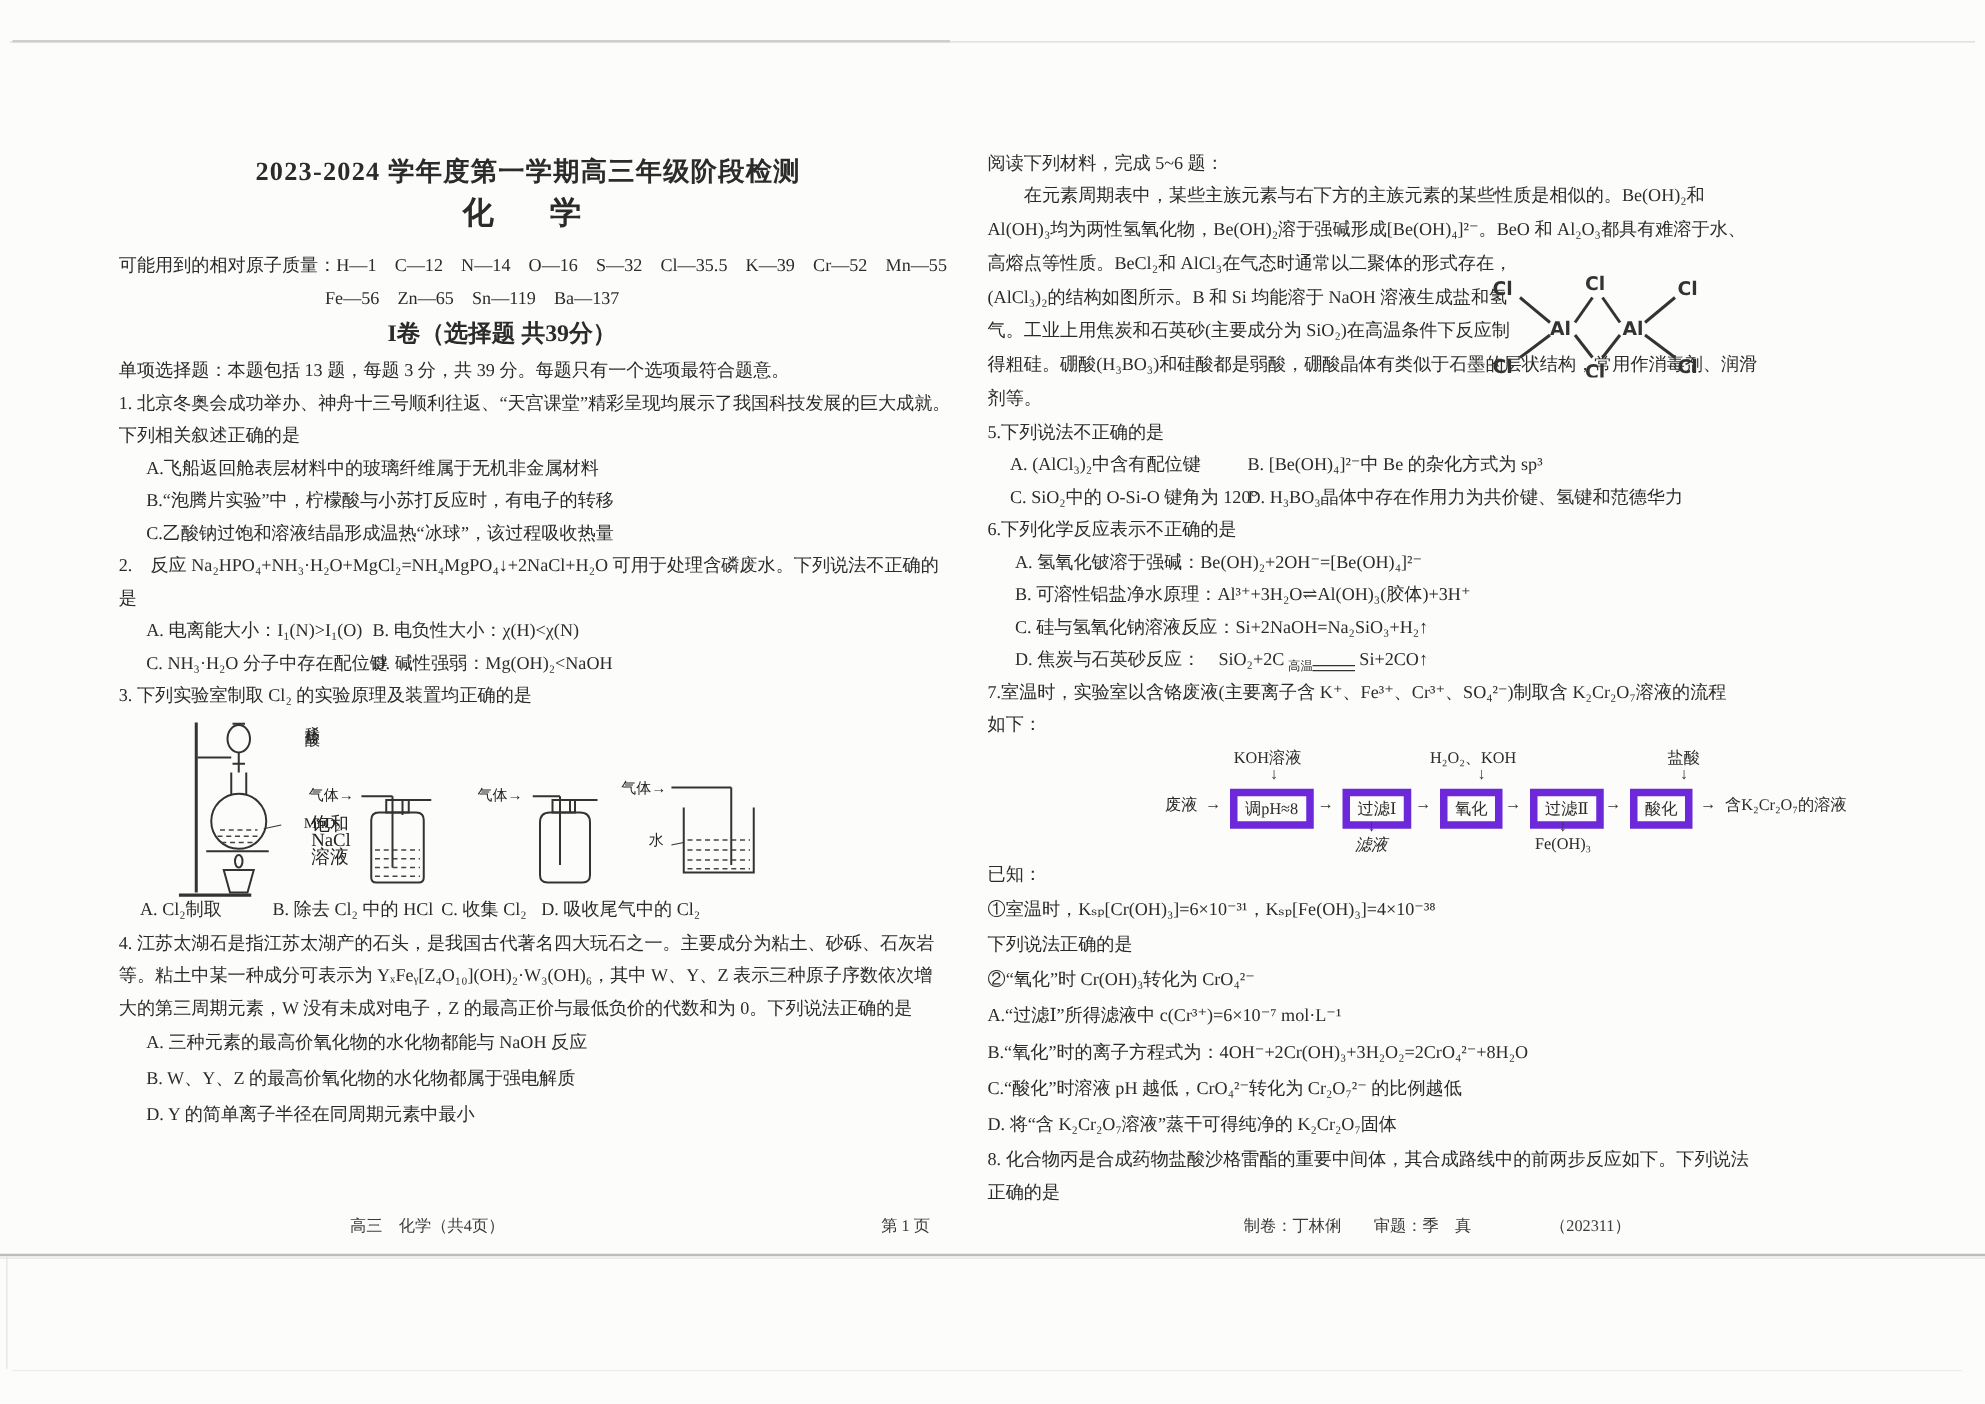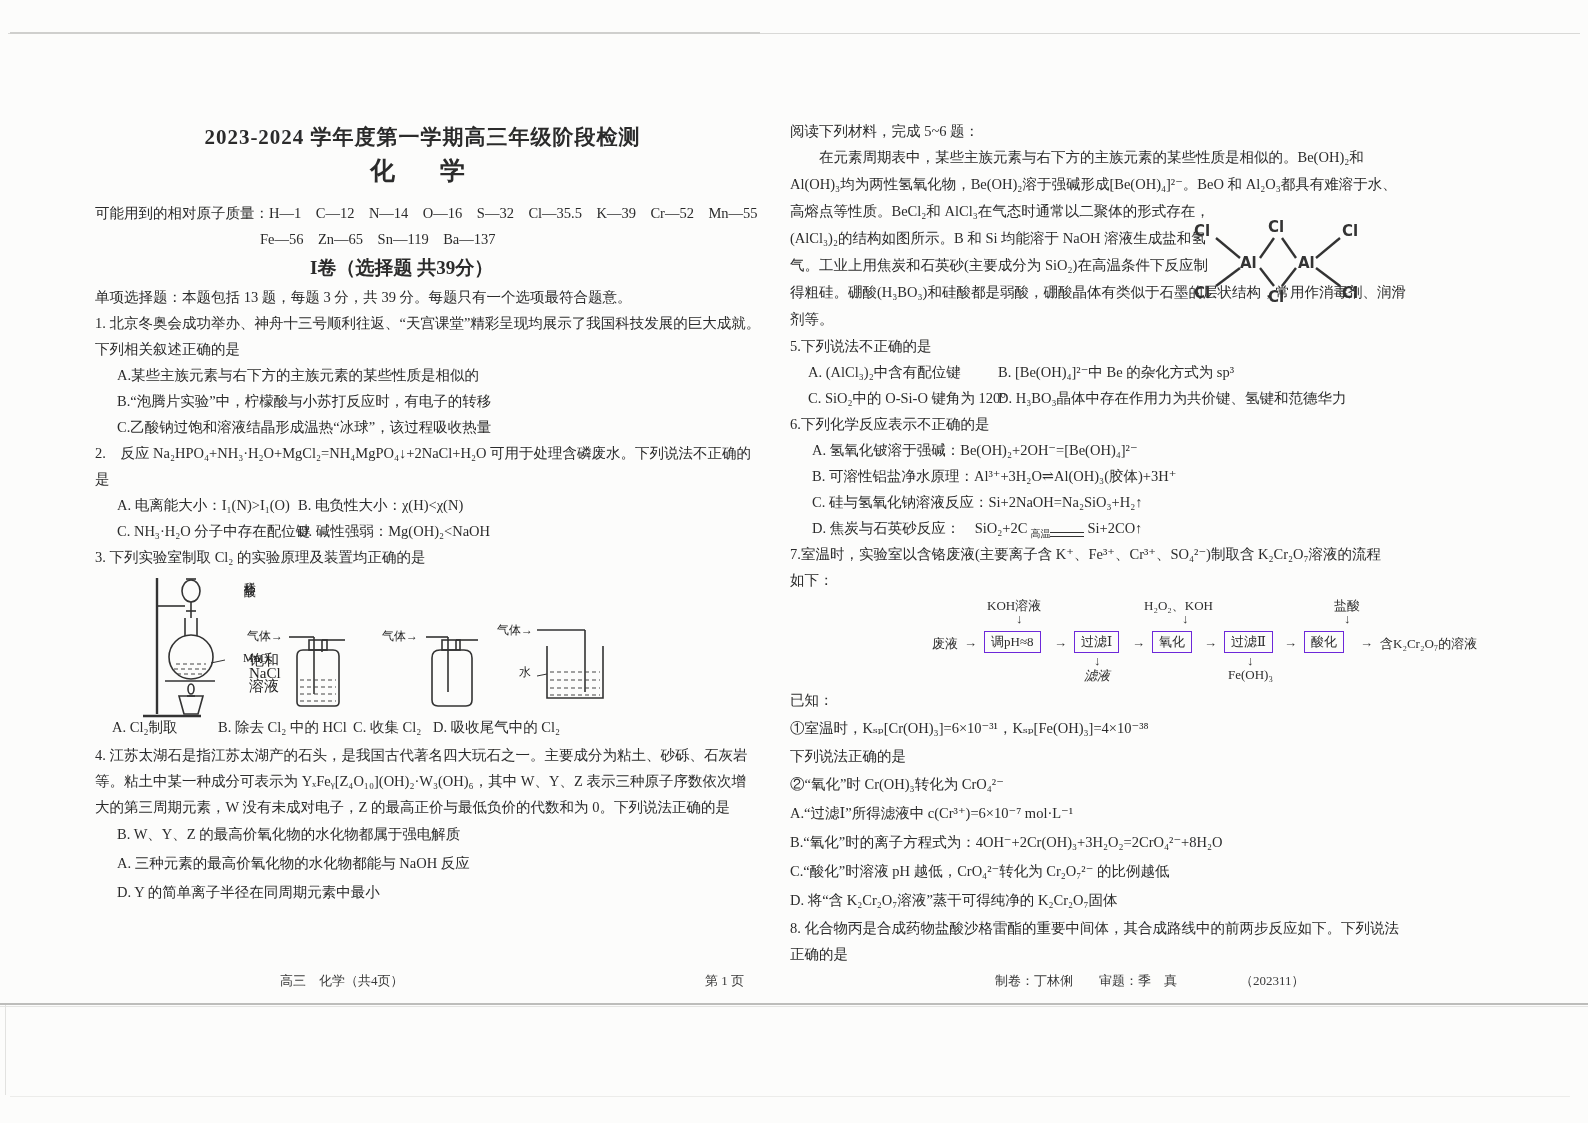--- a/index.html
+++ b/index.html
@@ -17,21 +17,21 @@
   .opt{padding-left:22px;}
   .opt2{display:flex;padding-left:22px;}
   .figwrap{position:relative;height:170px;margin-top:2px;}
   .cap{position:absolute;top:146px;font-size:14.5px;white-space:pre;}
   .flabel{position:absolute;font-size:15px;line-height:13px;white-space:pre;color:#222;}
   .vlabel{writing-mode:vertical-rl;text-orientation:upright;letter-spacing:2px;}
   svg{display:block;}
   .sline{stroke:#333;stroke-width:1.6;fill:none;}
   .sdash{stroke:#444;stroke-width:1.2;fill:none;stroke-dasharray:4 3;}
   .flow{position:relative;height:88px;margin-left:142px;margin-top:4px;margin-bottom:2px;font-size:13px;}
-  .fbox{position:absolute;border:1px solid #6d28d9;padding:1px 6px;white-space:pre;background:#fcfcfb;}
+  .fbox{position:absolute;border:6px solid #6d28d9;padding:1px 6px;white-space:pre;background:#fcfcfb;}
   .ftxt{position:absolute;white-space:pre;}
   .far{position:absolute;font-size:13px;color:#333;}
   .dimer{position:absolute;left:402px;top:102px;width:172px;height:82px;}
   .dimer text{font-size:15px;font-weight:bold;fill:#333;font-family:"DejaVu Sans",sans-serif;}
   .dimer line{stroke:#333;stroke-width:2.4;}
   .overcond{display:inline-flex;align-items:center;vertical-align:-4px;line-height:1;margin:0 3px;}
   .overcond .ctxt{font-size:10px;line-height:10px;}
   .overcond .cbar{width:34px;height:3px;border-top:1px solid #333;border-bottom:1px solid #333;margin-top:1px;}
   .footer-item{position:absolute;font-size:13px;white-space:pre;color:#3a3a3a;}
   .artifact{position:absolute;}
@@ -51,21 +51,21 @@
   <div class="col col-left">
     <div class="title">2023-2024 学年度第一学期高三年级阶段检测</div>
     <div class="subject">化　学</div>
     <div class="ll" style="margin-top:10px;">可能用到的相对原子质量：H—1　C—12　N—14　O—16　S—32　Cl—35.5　K—39　Cr—52　Mn—55</div>
     <div class="ll" style="padding-left:165px;">Fe—56　Zn—65　Sn—119　Ba—137</div>
     <div class="section-title">I卷（选择题 共39分）</div>
     <div class="ll">单项选择题：本题包括 13 题，每题 3 分，共 39 分。每题只有一个选项最符合题意。</div>
 
     <div class="ll">1. 北京冬奥会成功举办、神舟十三号顺利往返、“天宫课堂”精彩呈现均展示了我国科技发展的巨大成就。</div>
     <div class="ll">下列相关叙述正确的是</div>
-    <div class="ll opt">A.某些主族元素与右下方的主族元素的某些性质是相似的</div>
+    <div class="ll opt">A.飞船返回舱表层材料中的玻璃纤维属于无机非金属材料</div>
     <div class="ll opt">B.“泡腾片实验”中，柠檬酸与小苏打反应时，有电子的转移</div>
     <div class="ll opt">C.乙酸钠过饱和溶液结晶形成温热“冰球”，该过程吸收热量</div>
 
     <div class="ll">2.　反应 Na₂HPO₄+NH₃·H₂O+MgCl₂=NH₄MgPO₄↓+2NaCl+H₂O 可用于处理含磷废水。下列说法不正确的</div>
     <div class="ll">是</div>
     <div class="ll opt2">
       <span style="width:181px;">A. 电离能大小：I₁(N)&gt;I₁(O)</span>
       <span>B. 电负性大小：χ(H)&lt;χ(N)</span>
     </div>
     <div class="ll opt2">
@@ -150,22 +150,22 @@
 
       <div class="cap" style="left:17px;">A. Cl₂制取</div>
       <div class="cap" style="left:123px;">B. 除去 Cl₂ 中的 HCl</div>
       <div class="cap" style="left:258px;">C. 收集 Cl₂</div>
       <div class="cap" style="left:338px;">D. 吸收尾气中的 Cl₂</div>
     </div>
 
     <div class="ll">4. 江苏太湖石是指江苏太湖产的石头，是我国古代著名四大玩石之一。主要成分为粘土、砂砾、石灰岩</div>
     <div class="ll">等。粘土中某一种成分可表示为 YₓFeᵧ[Z₄O₁₀](OH)₂·W₃(OH)₆，其中 W、Y、Z 表示三种原子序数依次增</div>
     <div class="ll">大的第三周期元素，W 没有未成对电子，Z 的最高正价与最低负价的代数和为 0。下列说法正确的是</div>
+    <div class="ll opt" style="line-height:29px;">A. 三种元素的最高价氧化物的水化物都能与 NaOH 反应</div>
     <div class="ll opt" style="line-height:29px;">B. W、Y、Z 的最高价氧化物的水化物都属于强电解质</div>
-    <div class="ll opt" style="line-height:29px;">A. 三种元素的最高价氧化物的水化物都能与 NaOH 反应</div>
     <div class="ll opt" style="line-height:29px;">D. Y 的简单离子半径在同周期元素中最小</div>
   </div>
 
   <div class="col col-right">
     <div class="rl">阅读下列材料，完成 5~6 题：</div>
     <div class="rl mat">　　在元素周期表中，某些主族元素与右下方的主族元素的某些性质是相似的。Be(OH)₂和</div>
     <div class="rl mat">Al(OH)₃均为两性氢氧化物，Be(OH)₂溶于强碱形成[Be(OH)₄]²⁻。BeO 和 Al₂O₃都具有难溶于水、</div>
     <div class="rl mat">高熔点等性质。BeCl₂和 AlCl₃在气态时通常以二聚体的形式存在，</div>
     <div class="rl mat">(AlCl₃)₂的结构如图所示。B 和 Si 均能溶于 NaOH 溶液生成盐和氢</div>
     <div class="rl mat">气。工业上用焦炭和石英砂(主要成分为 SiO₂)在高温条件下反应制</div>

